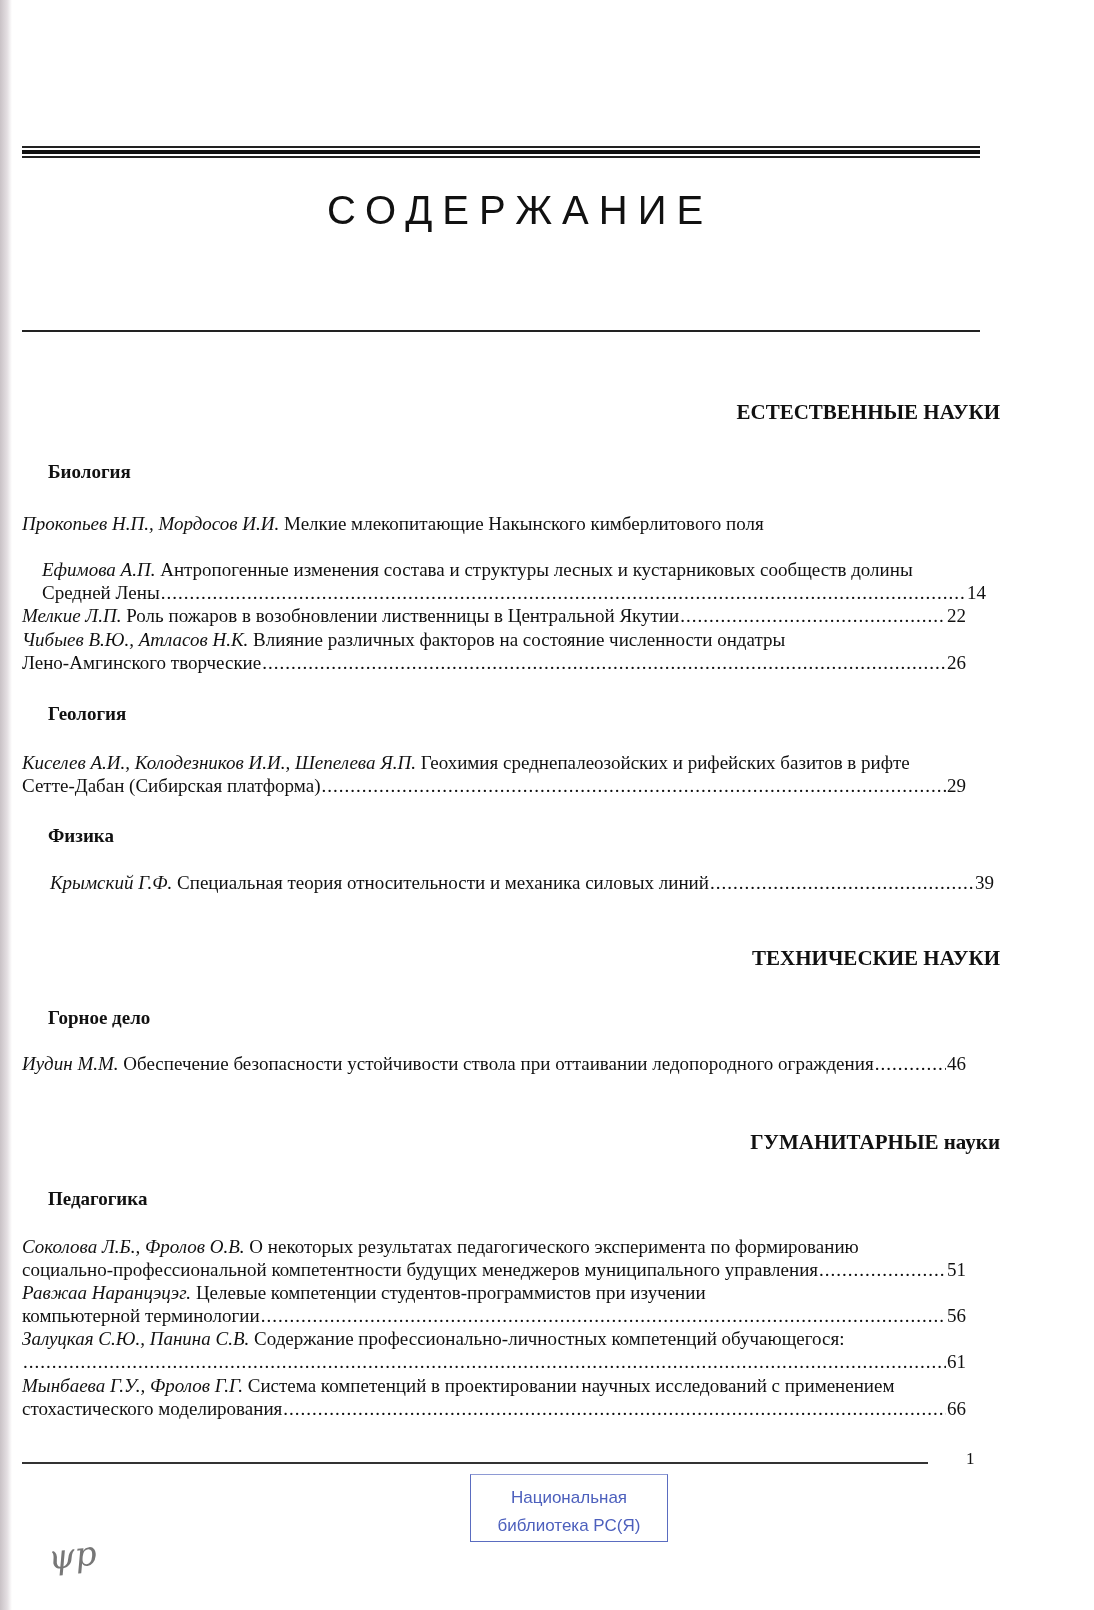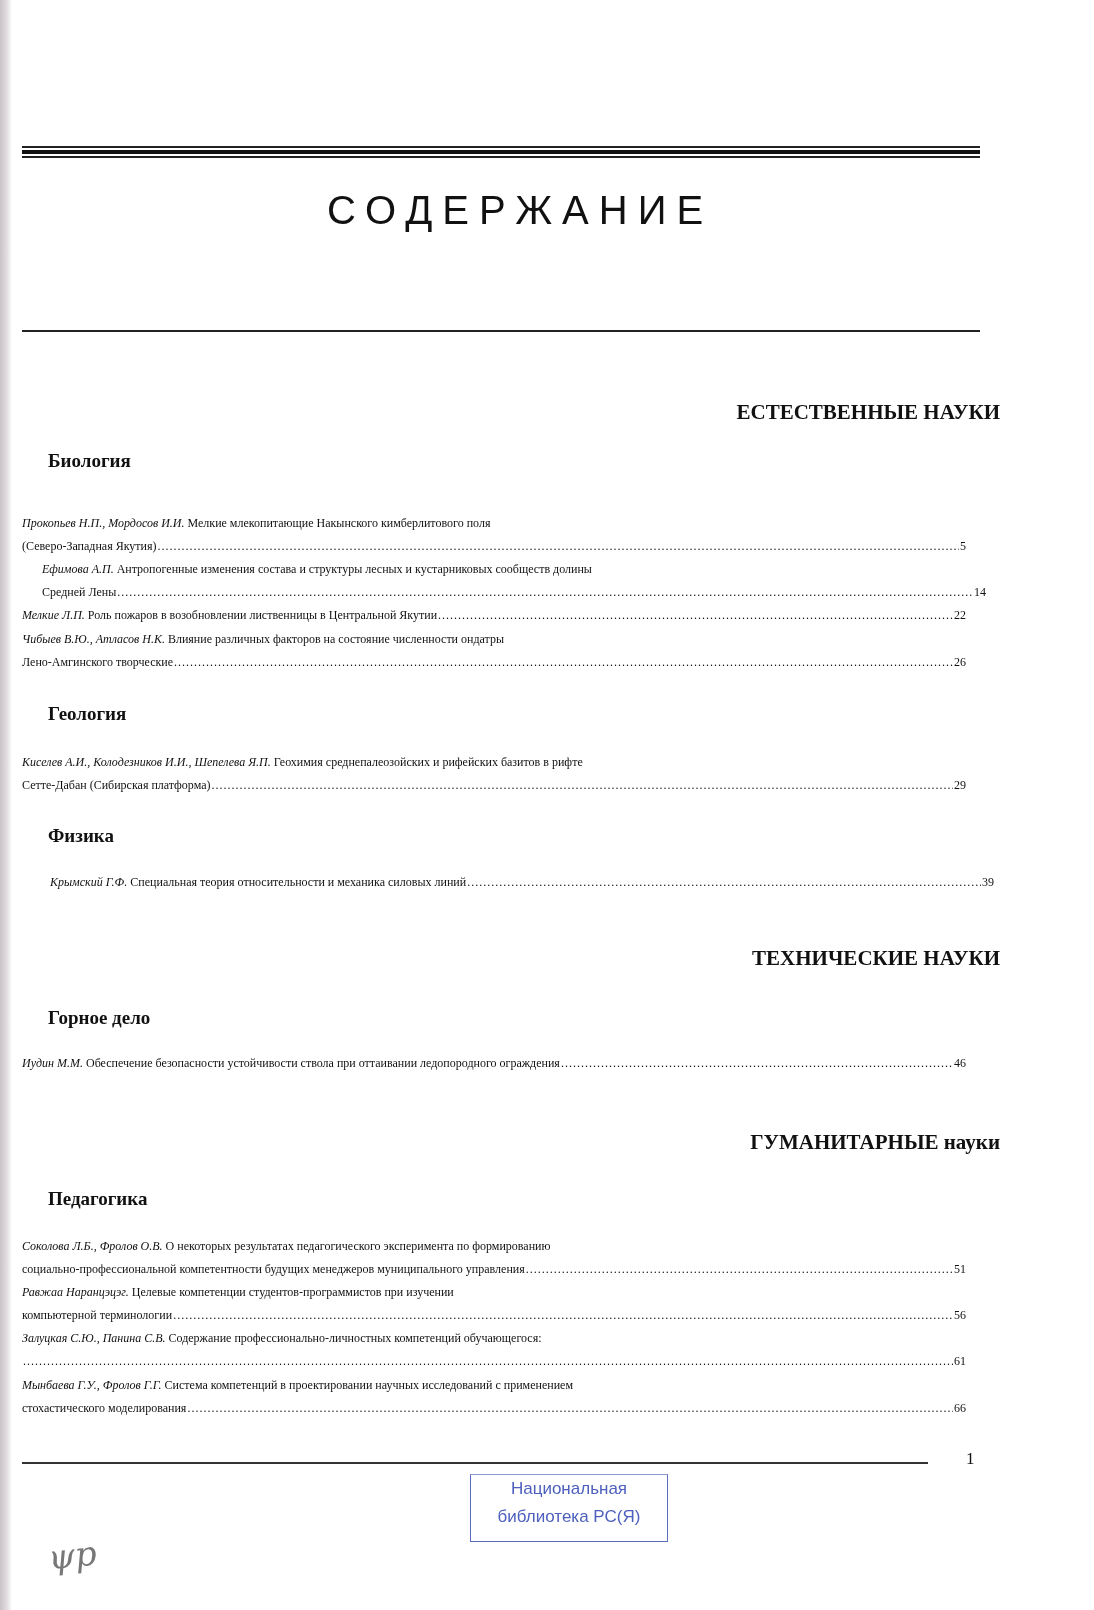--- a/index.html
+++ b/index.html
@@ -37,21 +37,21 @@
     .section-heading {
       position: absolute; left: 0; width: 1000px; text-align: right;
       font-weight: bold; font-size: 21px; color: #111;
     }
     .subsection-heading {
       position: absolute; left: 48px;
       font-weight: bold; font-size: 19px; color: #111;
     }
     .toc-entry {
       position: absolute; left: 22px; width: 944px;
-      font-size: 12px; line-height: 23px; color: #111;
+      font-size: 19px; line-height: 23px; color: #111;
     }
     .toc-line { display: block; white-space: nowrap; }
     .toc-last { display: flex; align-items: baseline; }
     .toc-last .txt { white-space: nowrap; }
     .toc-last .dots {
       flex: 1; overflow: hidden; white-space: nowrap; margin: 0 1px;
       letter-spacing: 1px;
     }
     .toc-last .dots::after {
       content: "........................................................................................................................................................................................................................................................................................................................";
@@ -66,21 +66,21 @@
     }
     .stamp {
       position: absolute; left: 470px; top: 1474px; width: 198px; height: 68px;
       border: 1.5px solid #5a6cc0;
       border-top-color: #8e9ad4;
       color: #4d60bd;
       font-family: "Liberation Sans", sans-serif;
       font-size: 17px;
       text-align: center;
       line-height: 28px;
-      padding-top: 0;
+      padding-top: 9px;
       box-sizing: border-box;
     }
     .handwriting {
       position: absolute; left: 48px; top: 1535px;
       font-family: "DejaVu Serif", serif; font-style: italic;
       font-size: 34px; color: #777; transform: rotate(-6deg);
     }
   </style>
 </head>
 <body>
@@ -91,29 +91,24 @@
   <div class="l1"></div>
     <div class="l2"></div>
     <div class="l3"></div>
 </div>
 
 <div class="page-title">СОДЕРЖАНИЕ</div>
 <div class="title-rule"></div>
 
 <div class="section-heading" style="top:400px;">ЕСТЕСТВЕННЫЕ НАУКИ</div>
 
-<div class="subsection-heading" style="top:450px;">Биология</div>
+<div class="subsection-heading" style="top:461px;">Биология</div>
 
 <div class="toc-entry" style="top:512px;">
   <span class="toc-line"><span class="author">Прокопьев Н.П., Мордосов И.И.</span> <span>Мелкие млекопитающие Накынского кимберлитового поля</span></span>
-  <span class="toc-last">
-      <span class="txt">(Северо-Западная Якутия)</span>
-      <span class="dots"></span>
-      <span class="pg">5</span>
-    </span>
 </div>
 
 <div class="toc-entry" style="top:558px;margin-left:20px;">
   <span class="toc-line"><span class="author">Ефимова А.П.</span> <span>Антропогенные изменения состава и структуры лесных и кустарниковых сообществ долины</span></span>
   <span class="toc-last">
       <span class="txt">Средней Лены</span>
       <span class="dots"></span>
       <span class="pg">14</span>
     </span>
 </div>

